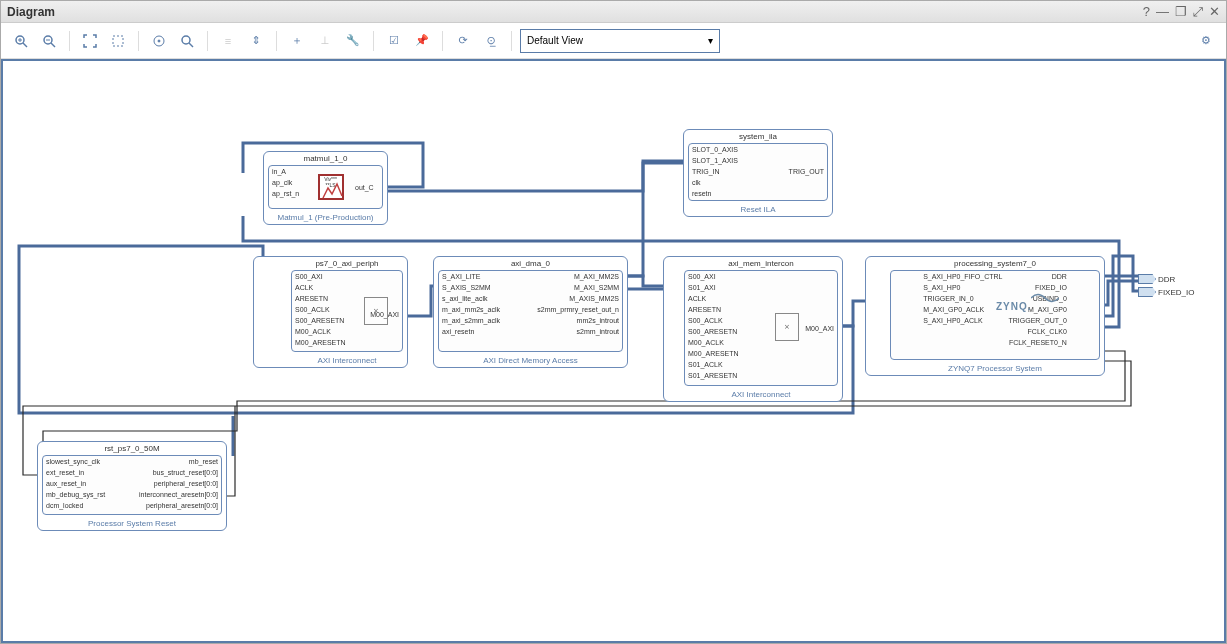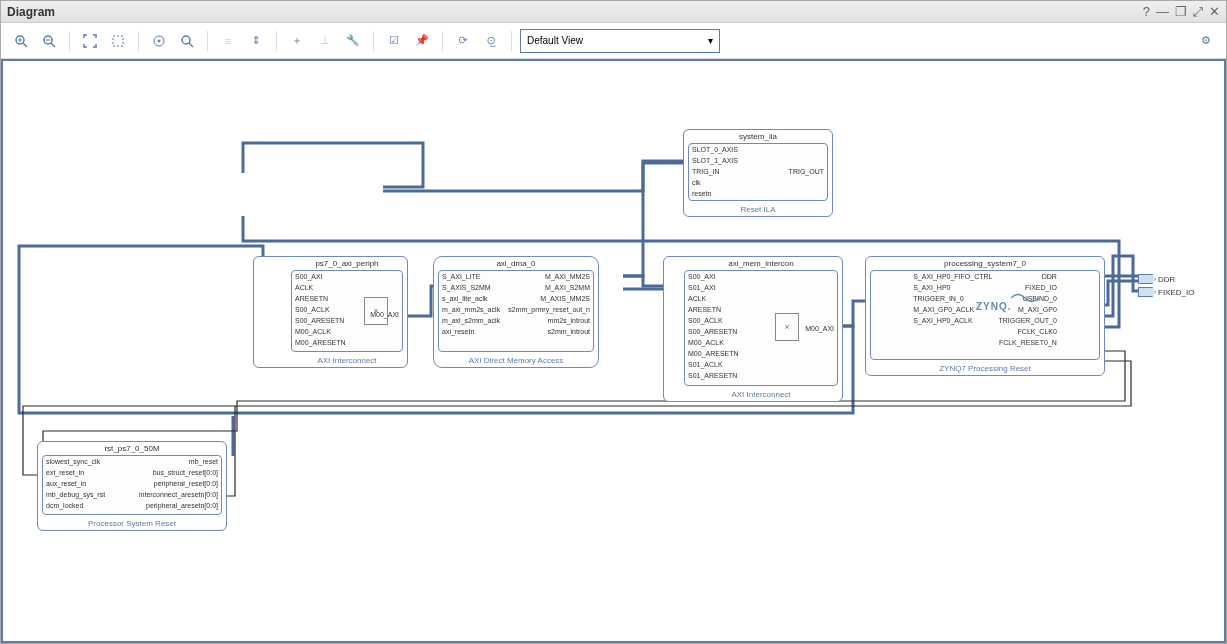--- a/index.html
+++ b/index.html
@@ -123,20 +123,42 @@
         <path d="M 620 228 L 660 228"></path>
         <path d="M 1090 266 L 1116 266 L 1116 180 L 240 180 L 240 155"></path>
       </g>
       <g stroke="#2a2a2a" stroke-width="1.2" fill="none">
         <path d="M 1090 290 L 1122 290 L 1122 340 L 234 340 L 234 370 L 40 370 L 40 403"></path>
         <path d="M 1090 300 L 1128 300 L 1128 345 L 20 345 L 20 414 L 40 414"></path>
         <path d="M 218 435 L 232 435 L 232 345"></path>
       </g>
     </svg>
 
+    <div class="block" style="left:260px; top:90px; width:125px;">
+      <div class="block-title">matmul_1_0</div>
+      <div class="block-body" style="height:44px; display:flex;">
+        <div style="flex:0 0 40px;">
+          <div class="port port-l">in_A</div>
+          <div class="port port-l">ap_clk</div>
+          <div class="port port-l">ap_rst_n</div>
+        </div>
+        <div style="flex:1; display:flex; align-items:center; justify-content:center;">
+          <div style="width:26px;height:26px;border:2px solid #a03030;background:#fff;position:relative;">
+            <div style="font-size:5px;color:#333;text-align:center;">Viv*** **LS</div>
+            <svg width="22" height="18" style="position:absolute;top:6px;left:2px;" viewBox="0 0 22 18">
+                <path d="M1 16 L6 6 L10 12 L15 2 L20 14" fill="none" stroke="#c04040" stroke-width="1.5"></path>
+              </svg>
+          </div>
+        </div>
+        <div style="flex:0 0 30px; display:flex; align-items:center;">
+          <div class="port port-r">out_C</div>
+        </div>
+      </div>
+      <div class="block-sub">Matmul_1 (Pre-Production)</div>
+    </div>
 
     <div class="block" style="left:680px; top:68px; width:150px;">
       <div class="block-title">system_ila</div>
       <div class="block-body" style="height:58px; display:flex; justify-content:space-between;">
         <div>
           <div class="port port-l">SLOT_0_AXIS</div>
           <div class="port port-l">SLOT_1_AXIS</div>
           <div class="port port-l">TRIG_IN</div>
           <div class="port port-l">clk</div>
           <div class="port port-l">resetn</div>
@@ -161,21 +183,21 @@
           <div class="port port-l">M00_ARESETN</div>
         </div>
         <div class="ic-box" style="left:72px; top:26px;">⨯</div>
         <div style="padding-top:38px;">
           <div class="port port-r">M00_AXI</div>
         </div>
       </div>
       <div class="block-sub">AXI Interconnect</div>
     </div>
 
-    <div class="block" style="left:430px; top:195px; width:166px;border-radius:9px;">
+    <div class="block" style="left:430px; top:195px; width:195px;">
       <div class="block-title">axi_dma_0</div>
       <div class="block-body" style="height:82px; display:flex; justify-content:space-between;">
         <div>
           <div class="port port-l">S_AXI_LITE</div>
           <div class="port port-l">S_AXIS_S2MM</div>
           <div class="port port-l">s_axi_lite_aclk</div>
           <div class="port port-l">m_axi_mm2s_aclk</div>
           <div class="port port-l">m_axi_s2mm_aclk</div>
           <div class="port port-l">axi_resetn</div>
         </div>
@@ -207,21 +229,21 @@
           <div class="port port-l">S01_ARESETN</div>
         </div>
         <div class="ic-box" style="left:90px; top:42px;">⨯</div>
         <div style="padding-top:52px;">
           <div class="port port-r">M00_AXI</div>
         </div>
       </div>
       <div class="block-sub">AXI Interconnect</div>
     </div>
 
-    <div class="block" style="left:862px; top:195px; width:240px;">
+    <div class="block" style="left:862px; top:195px; width:240px;padding-left:20px;">
       <div class="block-title">processing_system7_0</div>
       <div class="block-body" style="height:90px; display:flex; justify-content:center; position:relative;">
         <div>
           <div class="port port-l">S_AXI_HP0_FIFO_CTRL</div>
           <div class="port port-l">S_AXI_HP0</div>
           <div class="port port-l">TRIGGER_IN_0</div>
           <div class="port port-l">M_AXI_GP0_ACLK</div>
           <div class="port port-l">S_AXI_HP0_ACLK</div>
         </div>
         <div style="position:absolute; left:105px; top:30px; font-size:10px; color:#6a8aa8; font-weight:bold; letter-spacing:1px;">ZYNQ.</div>
@@ -231,21 +253,21 @@
         <div>
           <div class="port port-r">DDR</div>
           <div class="port port-r">FIXED_IO</div>
           <div class="port port-r">USBIND_0</div>
           <div class="port port-r">M_AXI_GP0</div>
           <div class="port port-r">TRIGGER_OUT_0</div>
           <div class="port port-r">FCLK_CLK0</div>
           <div class="port port-r">FCLK_RESET0_N</div>
         </div>
       </div>
-      <div class="block-sub">ZYNQ7 Processing Reset</div>
+      <div class="block-sub">ZYNQ7 Processor System</div>
     </div>
 
     <div class="block" style="left:34px; top:380px; width:190px;">
       <div class="block-title">rst_ps7_0_50M</div>
       <div class="block-body" style="height:60px; display:flex; justify-content:space-between;">
         <div>
           <div class="port port-l">slowest_sync_clk</div>
           <div class="port port-l">ext_reset_in</div>
           <div class="port port-l">aux_reset_in</div>
           <div class="port port-l">mb_debug_sys_rst</div>

